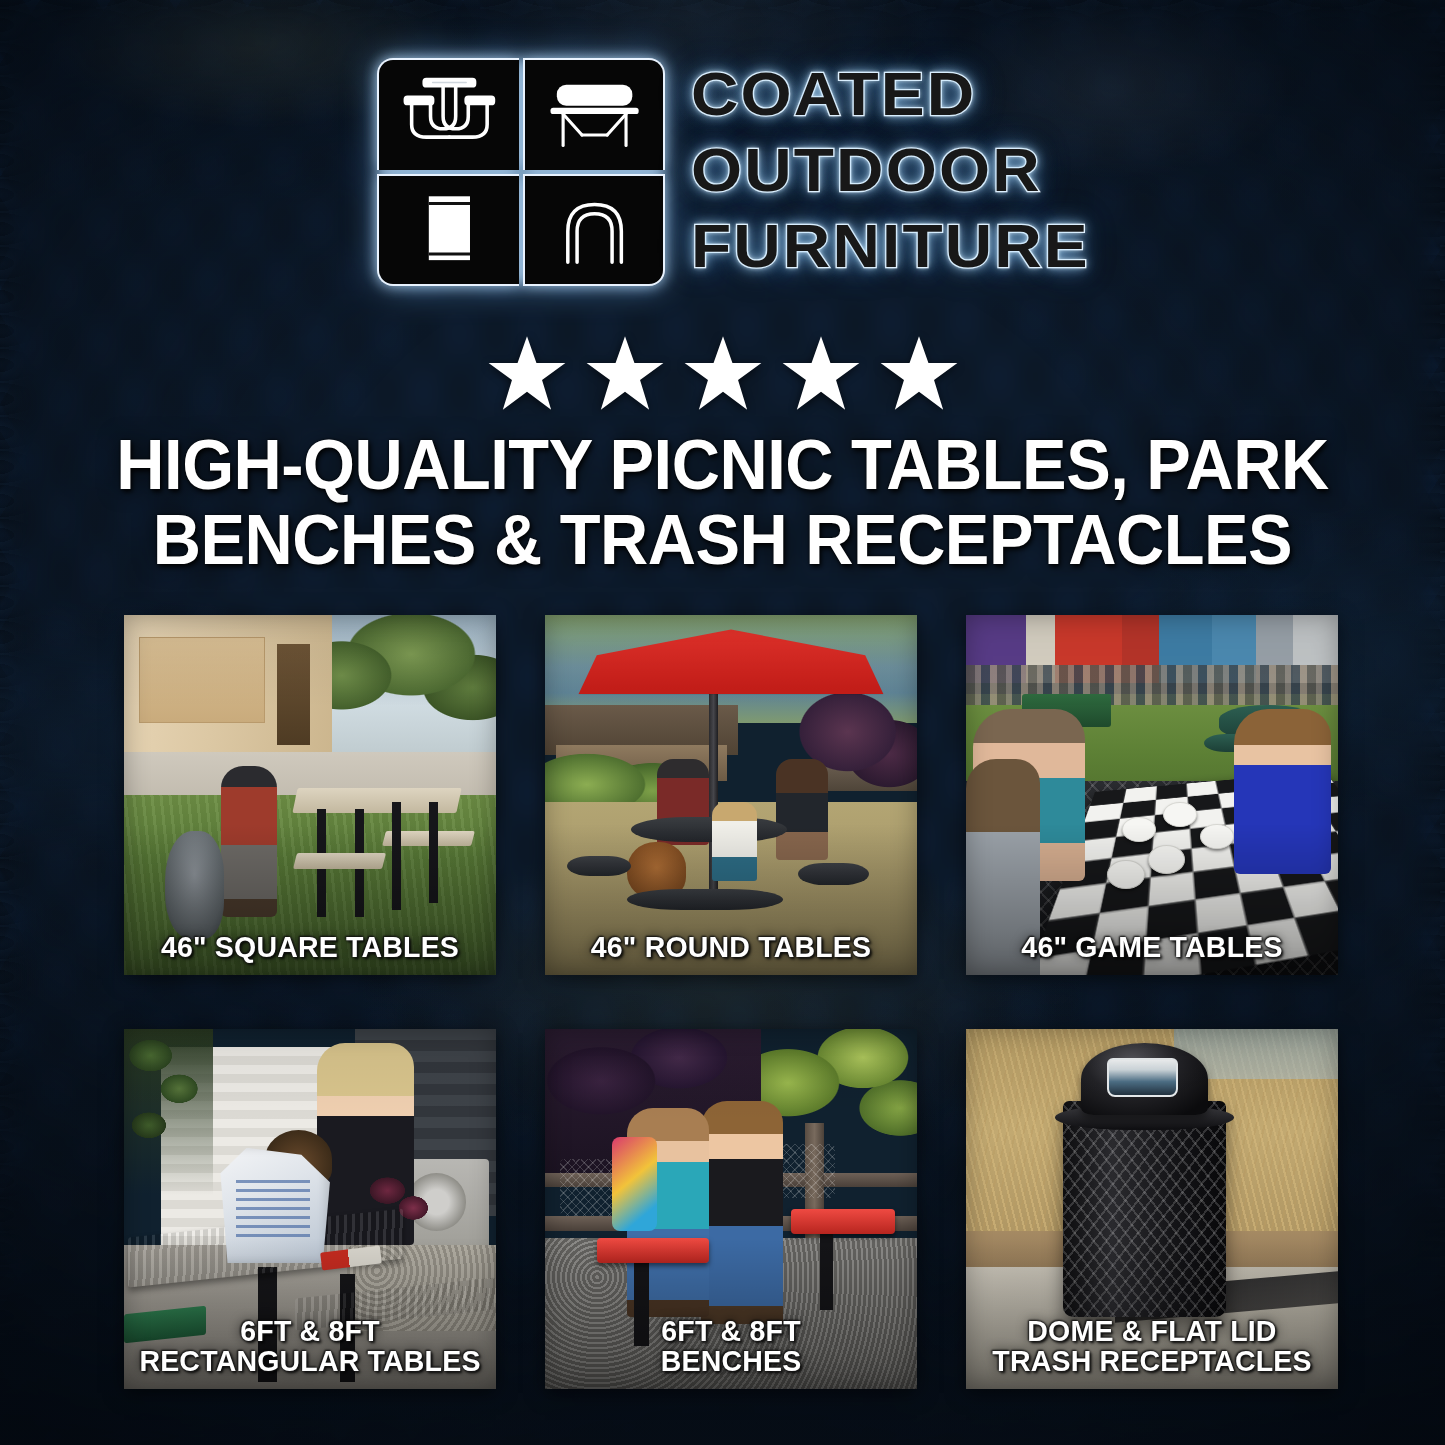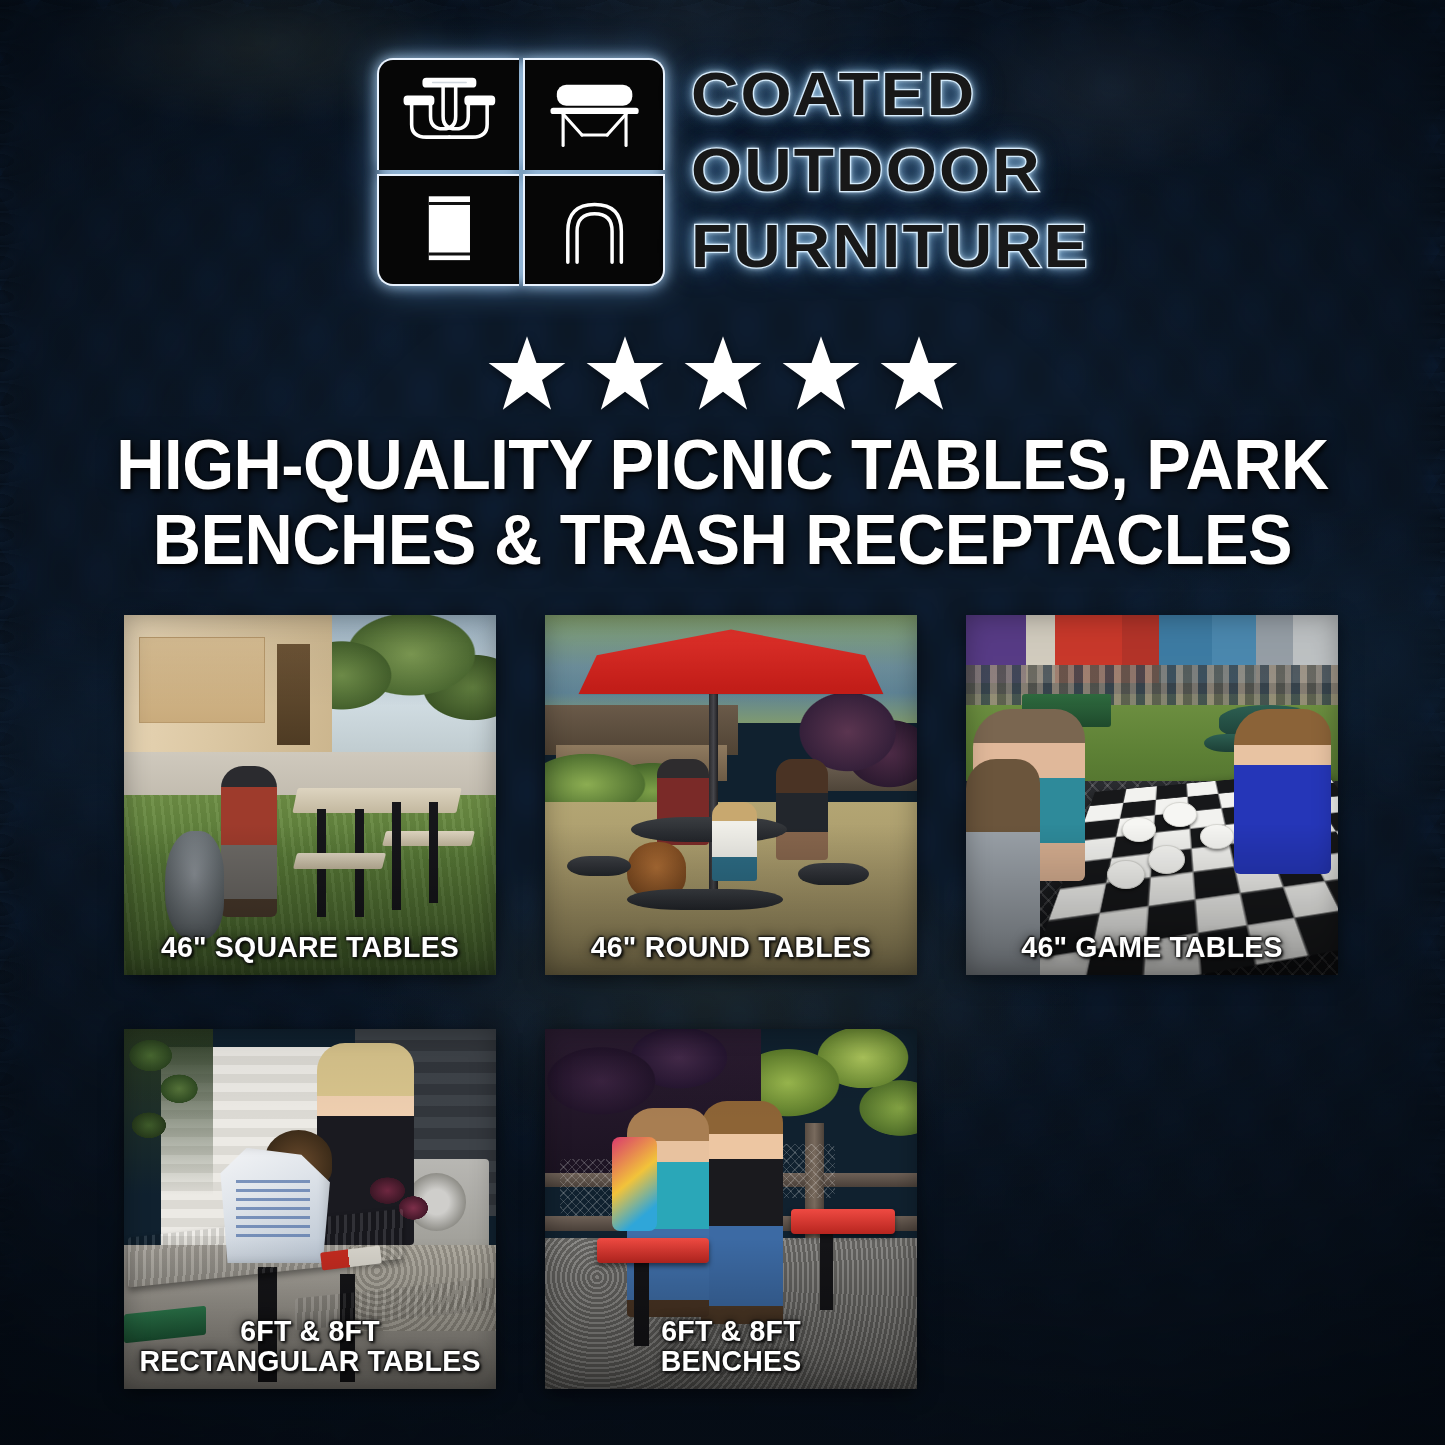--- a/index.html
+++ b/index.html
@@ -658,16 +658,35 @@
           <div class="layer t5-seatL"></div>
         </div>
         <div class="photo-soft"></div>
         <div class="photo-grade"></div>
         <div class="tile-caption">
           <span class="cap-line">6FT &amp; 8FT</span>
           <span class="cap-line">BENCHES</span>
         </div>
       </div>
 
+      <div class="tile">
+        <div class="photo">
+          <div class="layer t6-grass"></div>
+          <div class="layer t6-sky"></div>
+          <div class="layer t6-dirt"></div>
+          <div class="layer t6-walk"></div>
+          <div class="layer t6-edge"></div>
+          <div class="layer t6-body"></div>
+          <div class="layer t6-rim"></div>
+          <div class="layer t6-dome"></div>
+          <div class="layer t6-opening"></div>
+        </div>
+        <div class="photo-soft"></div>
+        <div class="photo-grade"></div>
+        <div class="tile-caption">
+          <span class="cap-line">DOME &amp; FLAT LID</span>
+          <span class="cap-line">TRASH RECEPTACLES</span>
+        </div>
+      </div>
 
     </div>
   </div>
 </div>
 
 </body></html>

